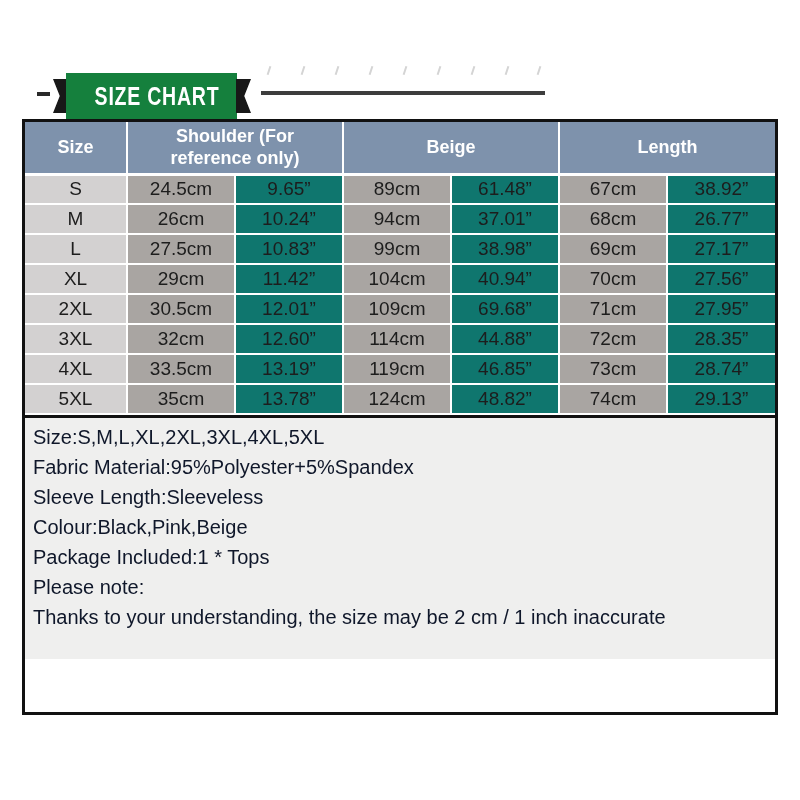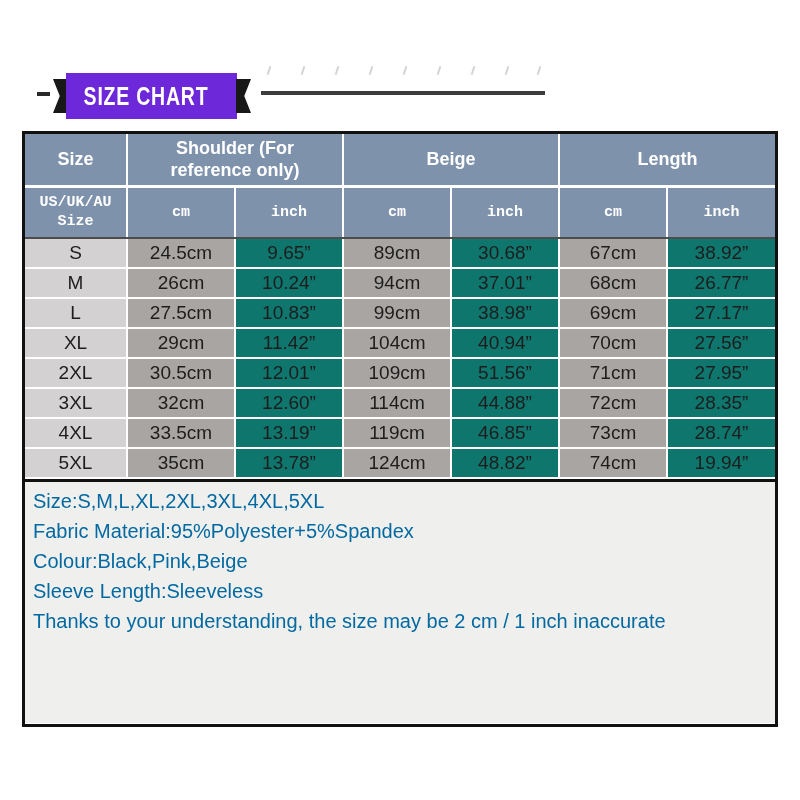--- a/index.html
+++ b/index.html
@@ -7,32 +7,32 @@
   body { font-family: "Liberation Sans", sans-serif; position: relative; }
 
   
   .banner-zone { position: absolute; left: 0; top: 0; width: 800px; height: 137px; }
   .dash-left { position: absolute; left: 37px; top: 92px; width: 13px; height: 4px; background: #2a2a2a; }
   .ribbon-fold { position: absolute; top: 79px; width: 15px; height: 34px; background: #181818; }
   .fold-left  { left: 53px;  clip-path: polygon(0 0, 100% 0, 100% 100%, 0 100%, 45% 50%); }
   .fold-right { left: 236px; clip-path: polygon(0 0, 100% 0, 55% 50%, 100% 100%, 0 100%); }
   .ribbon-main {
     position: absolute; left: 66px; top: 73px; width: 171px; height: 46px;
-    background: #6d28d9; display: flex; align-items: center; justify-content: flex-start;
+    background: #15803d; display: flex; align-items: center; justify-content: flex-end;
   }
   .ribbon-main span {
     color: #ffffff; font-weight: bold; font-size: 25px; letter-spacing: 1px;
     transform: scaleX(0.78); white-space: nowrap;
   }
   .decor-line { position: absolute; left: 261px; top: 91px; width: 284px; height: 4px; background: #3d3d3d; }
   .tick { position: absolute; top: 66px; width: 2px; height: 9px; background: #d4d4d4; transform: rotate(18deg); }
 
   
   .chart-frame {
-    position: absolute; left: 22px; top: 131px; width: 756px; height: 596px;
+    position: absolute; left: 22px; top: 119px; width: 756px; height: 596px;
     border: 3px solid #111111; background: #ffffff;
   }
   table.size-table { border-collapse: collapse; width: 750px; table-layout: fixed; }
   table.size-table col.c-size { width: 102px; }
   table.size-table col.c-u { width: 108px; }
 
   .size-table td, .size-table th { border: 2px solid #ffffff; text-align: center; vertical-align: middle; overflow: hidden; }
   .size-table tr > *:first-child { border-left: 0; }
   .size-table tr > *:last-child { border-right: 0; }
   .size-table tr:first-child > * { border-top: 0; }
@@ -49,21 +49,21 @@
   tr.data-row td { height: 30px; font-size: 19px; color: #1d1d1d; }
   td.cell-size { background: #d3d1d1; }
   td.cell-cm   { background: #a9a5a2; }
   td.cell-in   { background: #0f766e; }
 
   
   .notes-box {
     background: #efefee; border-top: 3px solid #111111;
     height: 244px; padding: 4px 8px 0 8px;
   }
-  .notes-box p { font-size: 20px; line-height: 30px; color: #0369a1; white-space: nowrap; }
+  .notes-box p { font-size: 20px; line-height: 30px; color: #0f172a; white-space: nowrap; }
 </style>
 </head>
 <body>
 
 <div class="banner-zone">
   <div class="dash-left"></div>
   <div class="ribbon-fold fold-left"></div>
   <div class="ribbon-main">
     <span>SIZE CHART</span>
   </div>
@@ -91,35 +91,26 @@
         <col class="c-u">
         <col class="c-u">
     </colgroup>
     <tbody>
         <tr class="hdr-main">
       <th>Size</th>
       <th colspan="2">Shoulder (For reference only)</th>
       <th colspan="2">Beige</th>
       <th colspan="2">Length</th>
     </tr>
-    <tr class="hdr-sub">
-      <th>US/UK/AU Size</th>
-      <th>cm</th>
-      <th>inch</th>
-      <th>cm</th>
-      <th>inch</th>
-      <th>cm</th>
-      <th>inch</th>
-    </tr>
     <tr class="data-row">
       <td class="cell-size">S</td>
       <td class="cell-cm">24.5cm</td>
       <td class="cell-in">9.65”</td>
       <td class="cell-cm">89cm</td>
-      <td class="cell-in">30.68”</td>
+      <td class="cell-in">61.48”</td>
       <td class="cell-cm">67cm</td>
       <td class="cell-in">38.92”</td>
     </tr>
     <tr class="data-row">
       <td class="cell-size">M</td>
       <td class="cell-cm">26cm</td>
       <td class="cell-in">10.24”</td>
       <td class="cell-cm">94cm</td>
       <td class="cell-in">37.01”</td>
       <td class="cell-cm">68cm</td>
@@ -141,21 +132,21 @@
       <td class="cell-cm">104cm</td>
       <td class="cell-in">40.94”</td>
       <td class="cell-cm">70cm</td>
       <td class="cell-in">27.56”</td>
     </tr>
     <tr class="data-row">
       <td class="cell-size">2XL</td>
       <td class="cell-cm">30.5cm</td>
       <td class="cell-in">12.01”</td>
       <td class="cell-cm">109cm</td>
-      <td class="cell-in">51.56”</td>
+      <td class="cell-in">69.68”</td>
       <td class="cell-cm">71cm</td>
       <td class="cell-in">27.95”</td>
     </tr>
     <tr class="data-row">
       <td class="cell-size">3XL</td>
       <td class="cell-cm">32cm</td>
       <td class="cell-in">12.60”</td>
       <td class="cell-cm">114cm</td>
       <td class="cell-in">44.88”</td>
       <td class="cell-cm">72cm</td>
@@ -170,25 +161,27 @@
       <td class="cell-cm">73cm</td>
       <td class="cell-in">28.74”</td>
     </tr>
     <tr class="data-row">
       <td class="cell-size">5XL</td>
       <td class="cell-cm">35cm</td>
       <td class="cell-in">13.78”</td>
       <td class="cell-cm">124cm</td>
       <td class="cell-in">48.82”</td>
       <td class="cell-cm">74cm</td>
-      <td class="cell-in">19.94”</td>
+      <td class="cell-in">29.13”</td>
     </tr>
   </tbody>
     </table>
 
   <div class="notes-box">
     <p>Size:S,M,L,XL,2XL,3XL,4XL,5XL</p>
     <p>Fabric Material:95%Polyester+5%Spandex</p>
+    <p>Sleeve Length:Sleeveless</p>
     <p>Colour:Black,Pink,Beige</p>
-    <p>Sleeve Length:Sleeveless</p>
+    <p>Package Included:1 * Tops</p>
+    <p>Please note:</p>
     <p>Thanks to your understanding, the size may be 2 cm / 1 inch inaccurate</p>
   </div>
 </div>
 
 </body></html>

